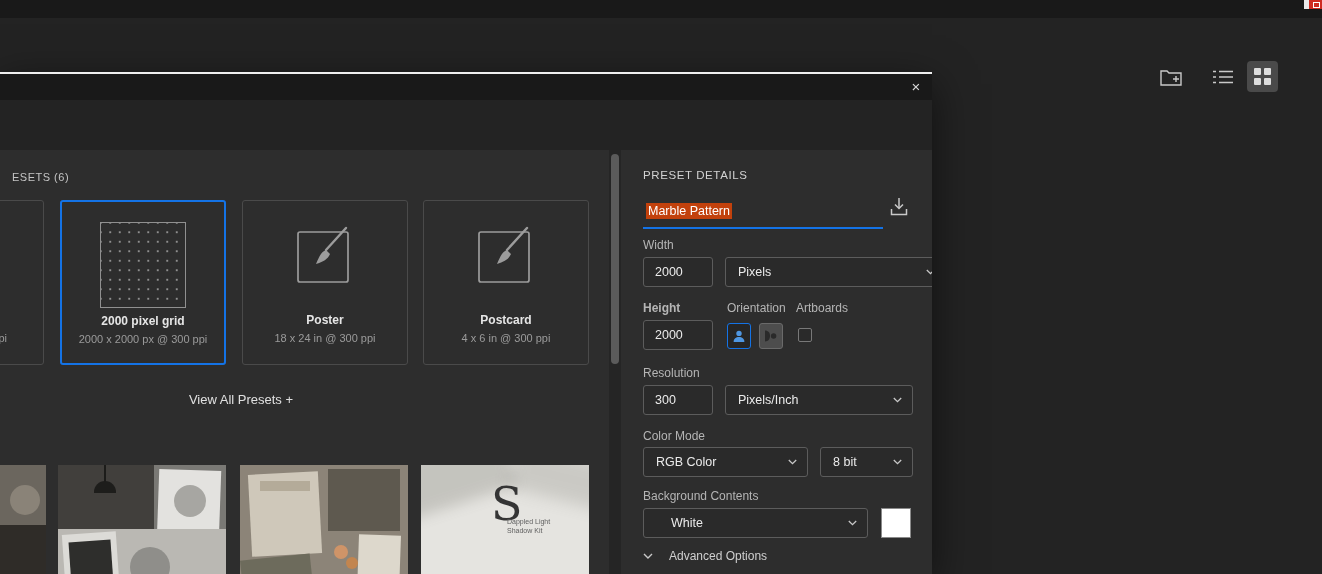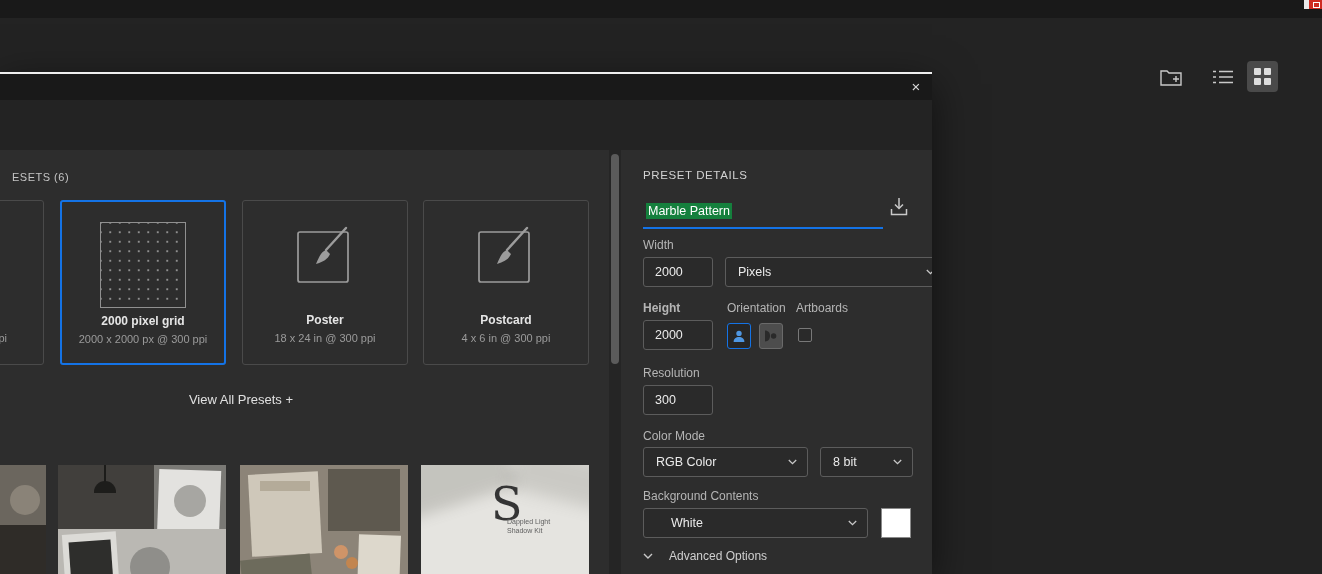--- a/index.html
+++ b/index.html
@@ -46,21 +46,21 @@
   .thumb{position:absolute;top:315px;width:168px;height:135px;overflow:hidden;cursor:pointer;}
   .thumb *{position:absolute;}
 
   
   .sb-track{position:absolute;left:609px;top:0;width:12px;height:424px;background:#252525;}
   .sb-thumb{position:absolute;left:2px;top:4px;width:8px;height:210px;background:#5b5b5b;border-radius:4px;cursor:pointer;}
 
   
   .panel-header{position:absolute;left:643px;top:19px;font-size:11.5px;letter-spacing:.6px;color:#d2d2d2;}
   .name-field{position:absolute;left:643px;top:50px;width:240px;height:27px;border-bottom:2px solid #1473e6;cursor:text;}
-  .name-text{position:absolute;left:3px;top:3px;background:#15803d;color:#ffffff;font-size:12.5px;padding:1px 2px;}
+  .name-text{position:absolute;left:3px;top:3px;background:#c2410c;color:#ffffff;font-size:12.5px;padding:1px 2px;}
   .saveicon{position:absolute;left:888px;top:46px;width:24px;height:24px;cursor:pointer;}
   .flabel{position:absolute;font-size:12px;color:#b5b5b5;white-space:nowrap;}
   .input{position:absolute;height:30px;background:#2a2a2a;border:1px solid #5c5c5c;border-radius:3px;
          box-sizing:border-box;color:#ebebeb;font-size:12.5px;line-height:28px;padding-left:11px;cursor:text;}
   .dropdown{position:absolute;height:30px;background:#2a2a2a;border:1px solid #5c5c5c;border-radius:3px;
             box-sizing:border-box;color:#ebebeb;font-size:12.5px;display:flex;align-items:center;
             justify-content:space-between;padding:0 10px 0 12px;cursor:pointer;}
   .orient{position:absolute;top:173px;width:24px;height:26px;border-radius:3px;box-sizing:border-box;
           display:flex;align-items:center;justify-content:center;cursor:pointer;}
   .orient.portrait{border:1px solid #1473e6;background:#262626;}
@@ -227,20 +227,26 @@
       <div class="orient landscape" style="left:759px;">
         <svg width="14" height="14" viewBox="0 0 14 14" fill="#2a2a2a">
           <circle cx="7" cy="4.4" r="2.7"></circle>
           <path d="M1.6 13 C1.6 9.6 4 8 7 8 C10 8 12.4 9.6 12.4 13 Z"></path>
         </svg>
       </div>
       <div class="checkbox"></div>
 
       <span class="flabel" style="left:643px;top:216px;">Resolution</span>
       <div class="input" style="left:643px;top:235px;width:70px;">300</div>
+      <div class="dropdown" style="left:725px;top:235px;width:188px;">
+        <span>Pixels/Inch</span>
+        <svg width="9" height="6" viewBox="0 0 9 6" fill="none" stroke="#c9c9c9" stroke-width="1.3">
+            <path d="M0.8 1 L4.5 4.6 L8.2 1"></path>
+          </svg>
+      </div>
 
       <span class="flabel" style="left:643px;top:279px;">Color Mode</span>
       <div class="dropdown" style="left:643px;top:297px;width:165px;">
         <span>RGB Color</span>
         <svg width="9" height="6" viewBox="0 0 9 6" fill="none" stroke="#c9c9c9" stroke-width="1.3">
             <path d="M0.8 1 L4.5 4.6 L8.2 1"></path>
           </svg>
       </div>
       <div class="dropdown" style="left:820px;top:297px;width:93px;">
         <span>8 bit</span>

